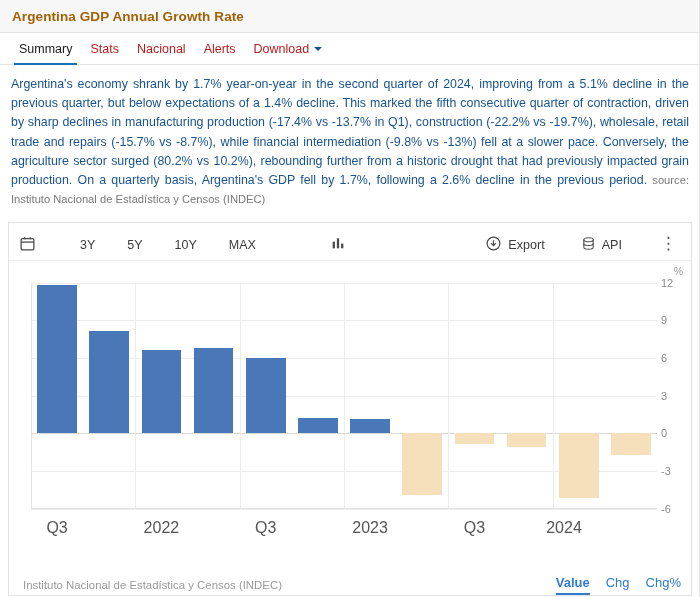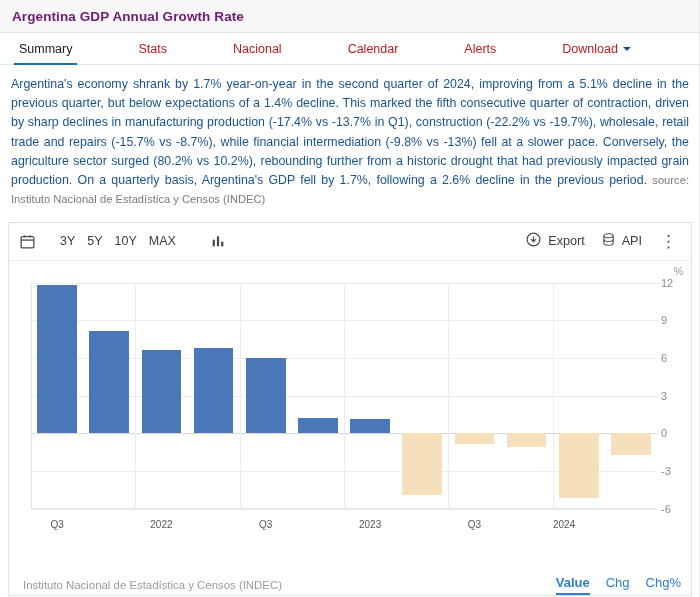--- a/index.html
+++ b/index.html
@@ -15,32 +15,31 @@
 
   
   .titlebar {
     height: 33px;
     background: #f7f7f7;
     border-bottom: 1px solid #e4e4e4;
     display: flex; align-items: center;
     padding: 0 12px;
   }
   .titlebar .title {
-    font-size: 13.5px; font-weight: bold; color: #701a75;
+    font-size: 13.5px; font-weight: bold; color: #a16207;
     letter-spacing: .1px;
   }
 
   
   .tabs {
     height: 32px;
     border-bottom: 1px solid #e4e4e4;
     display: flex; align-items: stretch;
     padding-left: 10px;
     background:#fff;
-    gap:48px;
   }
   .tab {
     display:flex; align-items:center;
     padding: 0 9px;
     font-size: 12.5px;
     color: #b91c1c;
     cursor: pointer;
     position: relative;
   }
   .tab.active { color:#1a1a1a; }
@@ -65,24 +64,24 @@
   .desc .src { color:#7a7a7a; font-size:11.2px; }
 
   
   .panel {
     margin: 6px 8px 0 8px;
     border: 1px solid #e2e2e2;
     background:#fff;
   }
   .toolbar {
     height: 38px;
-    display:flex; align-items:center;
+    display:flex; align-items:flex-start;
     border-bottom: 1px solid #ededed;
-    padding: 0 10px;
-    gap: 0;
+    padding: 12px 10px;
+    gap: 20px;
   }
   .tb-icon { color:#4a4a4a; display:flex; align-items:center; justify-content:center; cursor:pointer; }
   .range {
     font-size:12.5px; color:#3c3c3c; padding:3px 6px; cursor:pointer; font-weight:500;
   }
   .range.sp { margin-left: 18px; }
   .tb-sep { flex: 0 0 10px; }
   .compare {
     flex: 0 0 175px;
     height: 26px;
@@ -114,21 +113,21 @@
     position:absolute; right:-30px; font-size:11px; color:#8a8a8a;
     transform: translateY(-50%); width: 26px; text-align:left;
   }
   .bars { position:absolute; left:0; right:0; top:0; bottom:0; display:flex; }
   .barcell { flex:1 1 0; position:relative; }
   .bar { position:absolute; left:12%; width:76%; }
   .bar.pos { background:#4a77b8; }
   .bar.neg { background:#f6dfbb; }
   .vline { position:absolute; top:0; bottom:0; width:1px; background:#ececec; }
   .xlab {
-    position:absolute; font-size:10px; color:#555;
+    position:absolute; font-size:16px; color:#555;
     transform: translateX(-50%);
   }
   .axis-border { position:absolute; left:0; right:0; bottom:0; height:1px; background:#e3e3e3; }
   .axis-left { position:absolute; left:0; top:0; bottom:0; width:1px; background:#e3e3e3; }
 
   
   .footer {
     display:flex; align-items:center;
     padding: 6px 10px 0 14px;
     font-size: 11.4px;
@@ -154,23 +153,20 @@
 
   <div class="tabs">
     <div class="tab active">
         <span>Summary</span>
       </div>
     <div class="tab">
         <span>Stats</span>
       </div>
     <div class="tab">
         <span>Nacional</span>
-      </div>
-    <div class="tab">
-        <span>Calendar</span>
       </div>
     <div class="tab">
         <span>Alerts</span>
       </div>
     <div class="tab">
       <span>Download</span>
       <span class="caret"></span>
     </div>
   </div>
 

